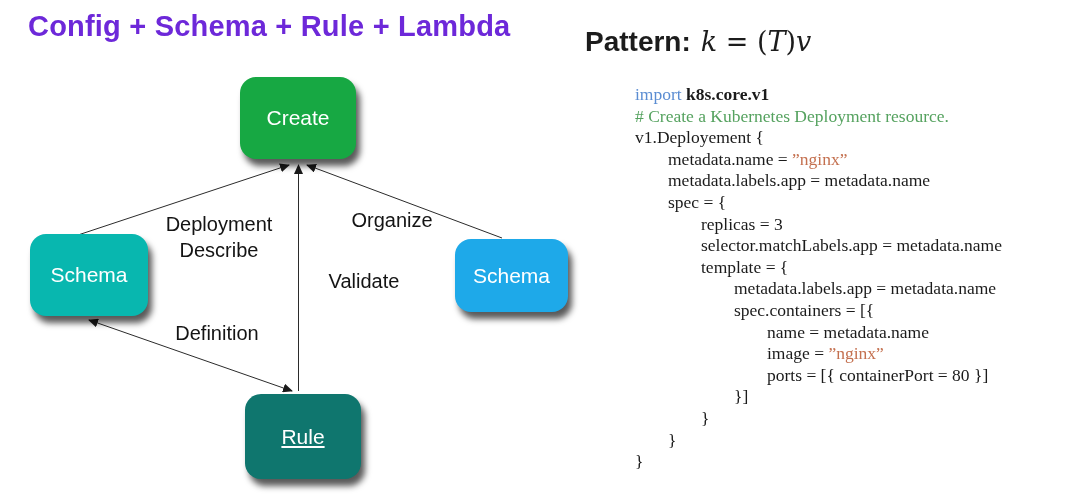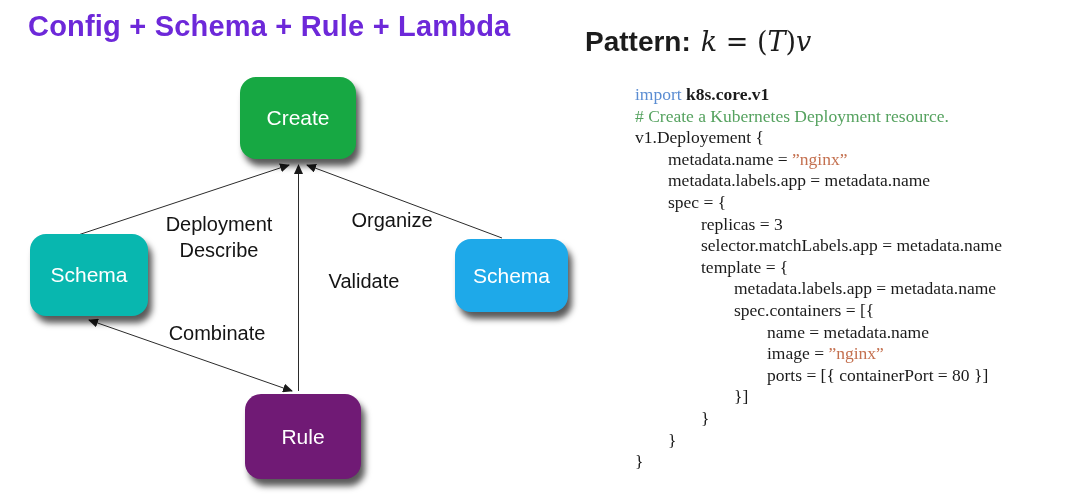--- a/index.html
+++ b/index.html
@@ -69,27 +69,27 @@
 
   <div class="node node-config" style="background: rgb(23, 168, 67);">
     <span>Create</span>
   </div>
   <div class="node node-schema" style="background: rgb(8, 183, 175);">
     <span>Schema</span>
   </div>
   <div class="node node-lambda" style="background: rgb(30, 169, 233);">
     <span>Schema</span>
   </div>
-  <div class="node node-rule" style="background: #701a75;">
+  <div class="node node-rule" style="background: #0f766e; text-decoration: underline;">
     <span>Rule</span>
   </div>
 
   <div class="edge-label lbl-defdesc">
     <div>Deployment</div>
     <div>Describe</div>
   </div>
   <div class="edge-label lbl-organize">Organize</div>
   <div class="edge-label lbl-validate">Validate</div>
-  <div class="edge-label lbl-combinate">Combinate</div>
+  <div class="edge-label lbl-combinate">Definition</div>
 
   <div class="code"><div class="ln" style="padding-left: 0px;"><span class="keyword">import </span><span class="bold">k8s.core.v1</span></div><div class="ln" style="padding-left: 0px;"><span class="comment"># Create a Kubernetes Deployment resource.</span></div><div class="ln" style="padding-left: 0px;"><span class="text">v1.Deployement {</span></div><div class="ln" style="padding-left: 33px;"><span class="text">metadata.name = </span><span class="string">”nginx”</span></div><div class="ln" style="padding-left: 33px;"><span class="text">metadata.labels.app = metadata.name</span></div><div class="ln" style="padding-left: 33px;"><span class="text">spec = {</span></div><div class="ln" style="padding-left: 66px;"><span class="text">replicas = 3</span></div><div class="ln" style="padding-left: 66px;"><span class="text">selector.matchLabels.app = metadata.name</span></div><div class="ln" style="padding-left: 66px;"><span class="text">template = {</span></div><div class="ln" style="padding-left: 99px;"><span class="text">metadata.labels.app = metadata.name</span></div><div class="ln" style="padding-left: 99px;"><span class="text">spec.containers = [{</span></div><div class="ln" style="padding-left: 132px;"><span class="text">name = metadata.name</span></div><div class="ln" style="padding-left: 132px;"><span class="text">image = </span><span class="string">”nginx”</span></div><div class="ln" style="padding-left: 132px;"><span class="text">ports = [{ containerPort = 80 }]</span></div><div class="ln" style="padding-left: 99px;"><span class="text">}]</span></div><div class="ln" style="padding-left: 66px;"><span class="text">}</span></div><div class="ln" style="padding-left: 33px;"><span class="text">}</span></div><div class="ln" style="padding-left: 0px;"><span class="text">}</span></div></div>
 
 </div>
 
 </body></html>

